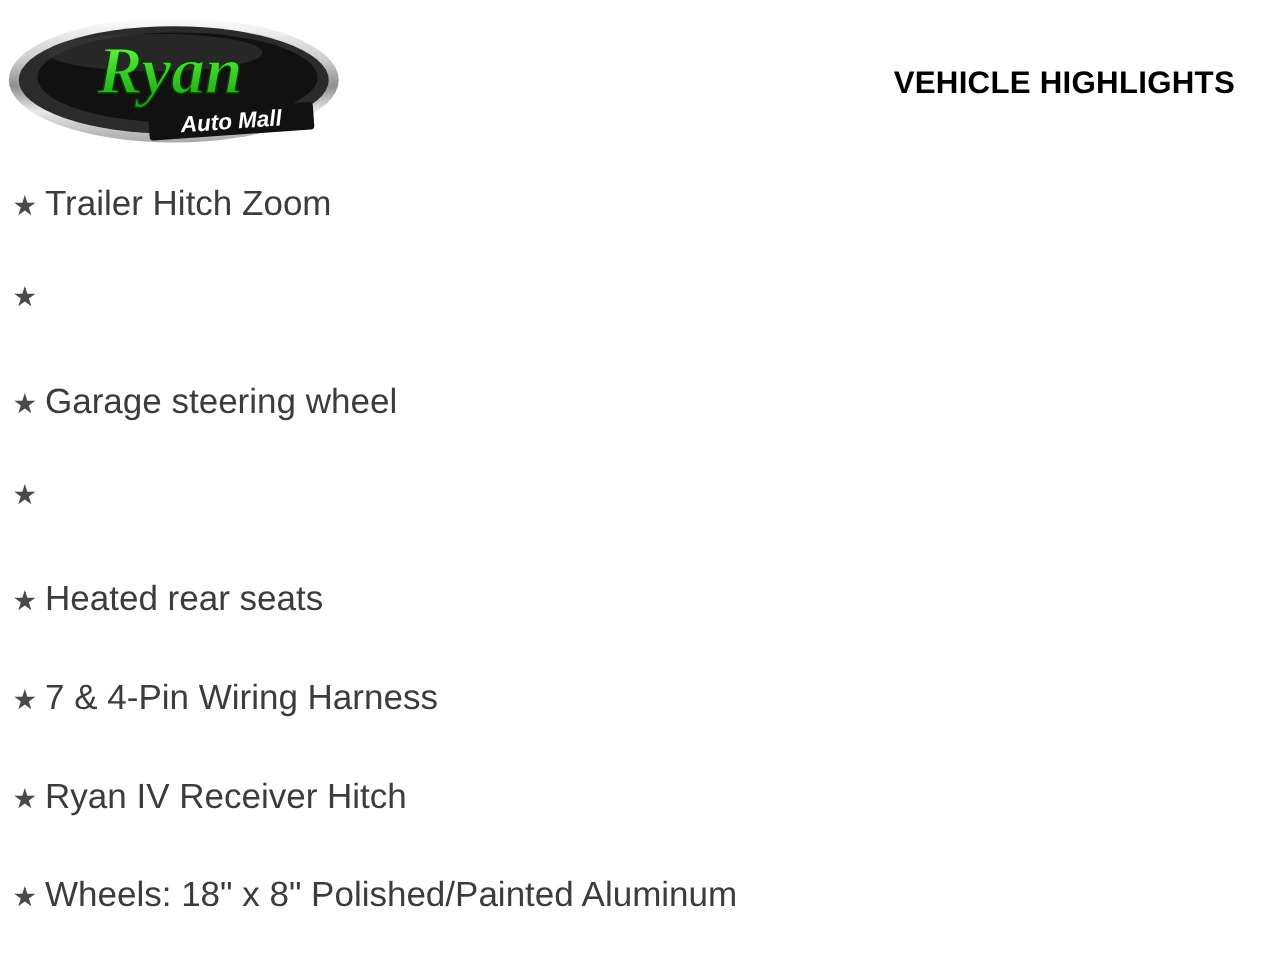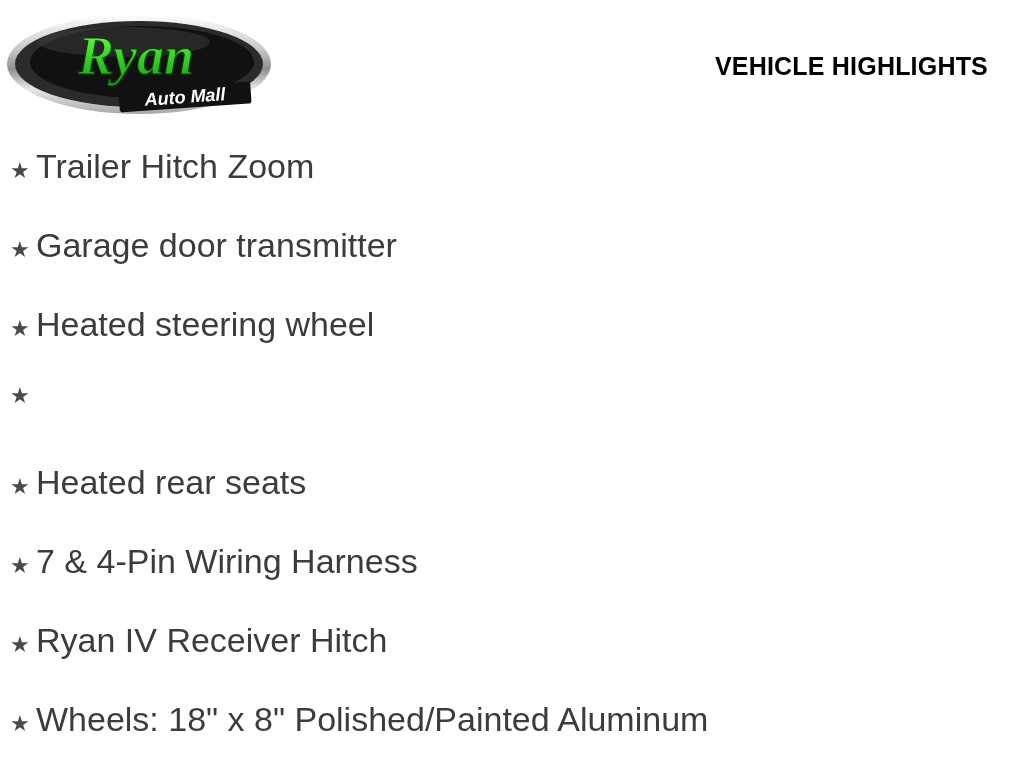--- a/index.html
+++ b/index.html
@@ -69,21 +69,21 @@
     display: inline-block;
     width: 26px;
     flex: 0 0 26px;
     font-size: 22px;
     line-height: 1;
     color: #4a4a4a;
     text-align: left;
   }
 
   .highlight-text {
-    font-size: 34px;
+    font-size: 28px;
     line-height: 1.1;
     color: #3c3c3c;
     white-space: nowrap;
   }
 </style>
 </head>
 <body>
 
 <div class="header">
 
@@ -125,26 +125,25 @@
 
 <ul class="highlights">
 
   <li class="highlight-item">
     <span class="bullet-star">★</span>
     <span class="highlight-text">Trailer Hitch Zoom</span>
   </li>
 
   <li class="highlight-item">
     <span class="bullet-star">★</span>
-    <span class="highlight-text">Garage door transmitter</span>
   </li>
 
   <li class="highlight-item">
     <span class="bullet-star">★</span>
-    <span class="highlight-text">Heated steering wheel</span>
+    <span class="highlight-text">Garage steering wheel</span>
   </li>
 
   <li class="highlight-item">
     <span class="bullet-star">★</span>
   </li>
 
   <li class="highlight-item">
     <span class="bullet-star">★</span>
     <span class="highlight-text">Heated rear seats</span>
   </li>

